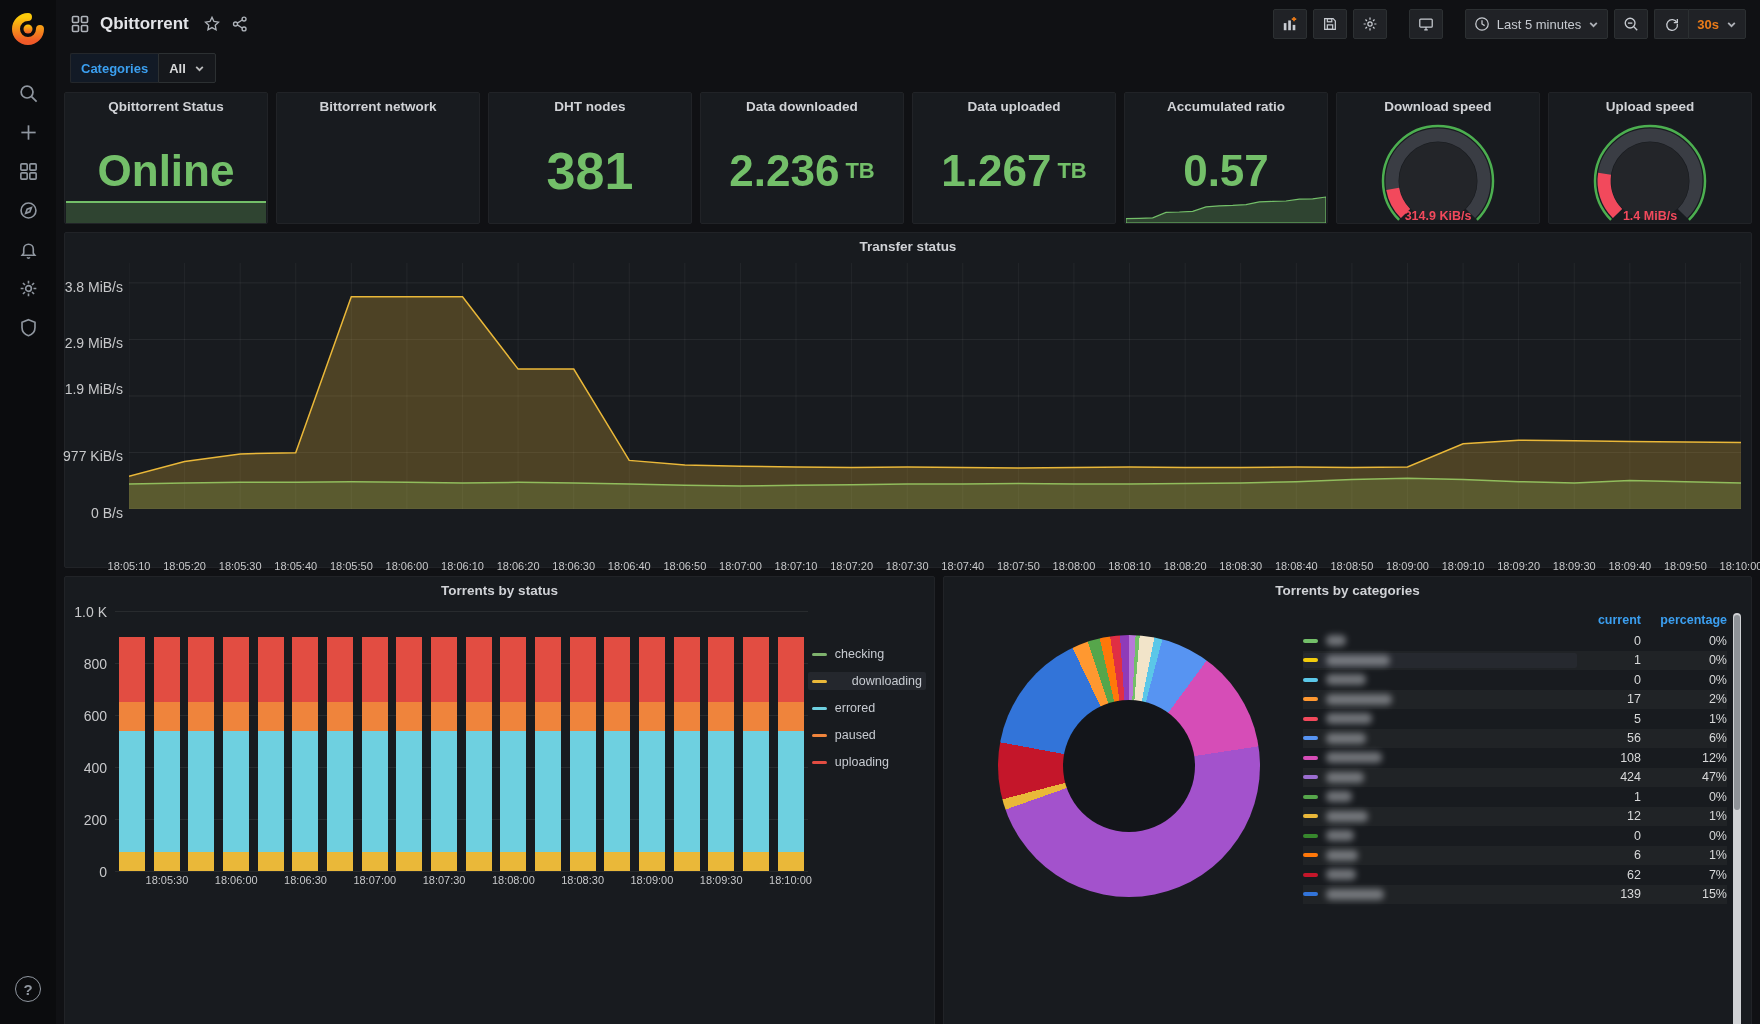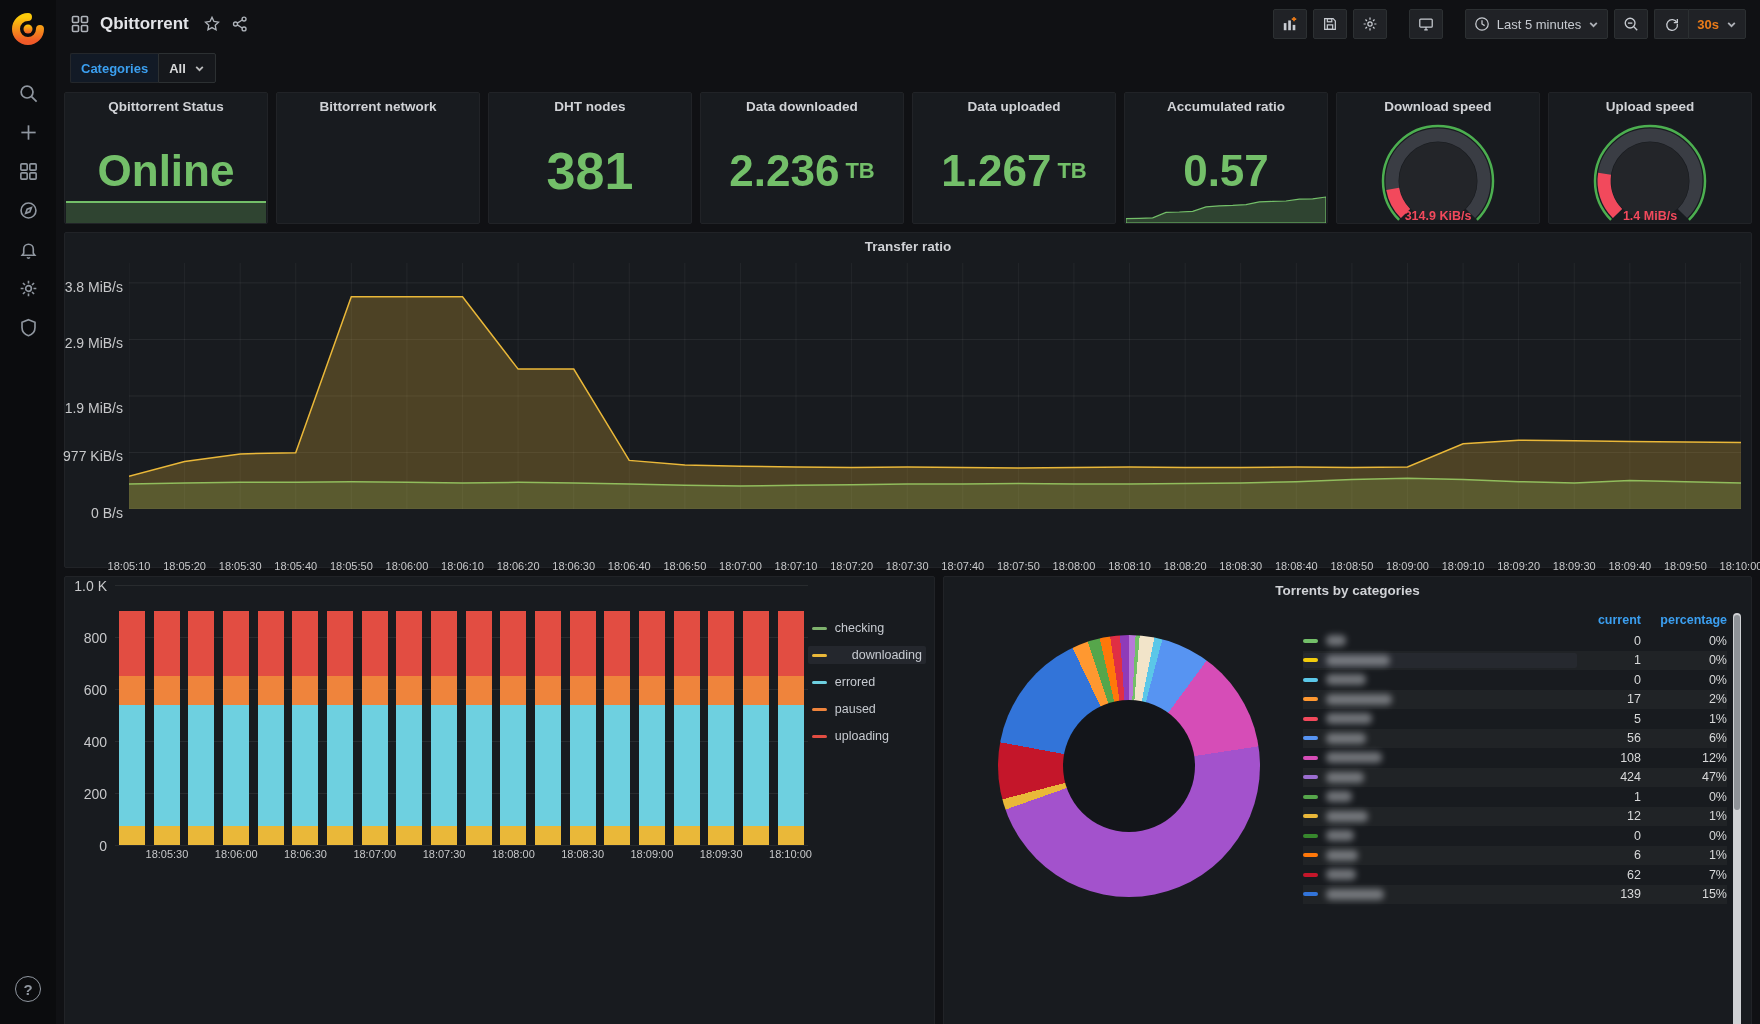--- a/index.html
+++ b/index.html
@@ -350,26 +350,26 @@
               <path d="M36.1 100.9 A55 55 0 1 1 113.9 100.9" stroke="#4CAF50" stroke-width="2.5" fill="none"></path>
               <path d="M42.5 94.5 A46 46 0 1 1 107.5 94.5" stroke="#3a3d44" stroke-width="13" fill="none"></path>
               <path d="M42.5 94.5 A46 46 0 0 1 29.6 54.8" stroke="#F2495C" stroke-width="13" fill="none"></path>
               <text x="75" y="101" text-anchor="middle" class="gauge-value">1.4 MiB/s</text>
             </svg>
           </div>
       </div>
     </div>
 
     <div class="panel transfer">
-      <div class="p-title">Transfer ratio</div>
+      <div class="p-title">Transfer status</div>
       <div class="t-chart">
         <div class="t-ylabels">
             <div class="ylab" style="top: 23.8578px;">3.8 MiB/s</div>
             <div class="ylab" style="top: 80.4082px;">2.9 MiB/s</div>
-            <div class="ylab" style="top: 145px; text-align: center;">1.9 MiB/s</div>
+            <div class="ylab" style="top: 126px; text-align: center;">1.9 MiB/s</div>
             <div class="ylab" style="top: 193.45px;">977 KiB/s</div>
             <div class="ylab" style="top: 250px;">0 B/s</div>
           </div>
         <div class="t-plotcol">
           <div class="t-plot">
               <svg viewBox="0 0 1000 246" preserveAspectRatio="none">
                 <line x1="0" y1="19.857831325301216" x2="1000" y2="19.857831325301216" stroke="rgba(255,255,255,0.07)" stroke-width="1" vector-effect="non-scaling-stroke"></line>
                 <line x1="0" y1="76.40819277108434" x2="1000" y2="76.40819277108434" stroke="rgba(255,255,255,0.07)" stroke-width="1" vector-effect="non-scaling-stroke"></line>
                 <line x1="0" y1="132.9585542168675" x2="1000" y2="132.9585542168675" stroke="rgba(255,255,255,0.07)" stroke-width="1" vector-effect="non-scaling-stroke"></line>
                 <line x1="0" y1="189.44963855421688" x2="1000" y2="189.44963855421688" stroke="rgba(255,255,255,0.07)" stroke-width="1" vector-effect="non-scaling-stroke"></line>
@@ -451,20 +451,21 @@
           </div>
           <div class="leg-item">
             <span class="leg-dash" style="background: rgb(234, 184, 57);"></span>
             <span>Upload</span>
           </div>
         </div>
     </div>
 
     <div class="bottom-row">
       <div class="panel status-panel">
+        <div class="p-title">Torrents by status</div>
         <div class="s-body">
           <div class="s-chartcol">
             <div class="s-chart">
               <div class="s-ylabels">
                   <div class="ylab" style="top: 1px; right: 8px;">1.0 K</div>
                   <div class="ylab" style="top: 53px; right: 8px;">800</div>
                   <div class="ylab" style="top: 105px; right: 8px;">600</div>
                   <div class="ylab" style="top: 157px; right: 8px;">400</div>
                   <div class="ylab" style="top: 209px; right: 8px;">200</div>
                   <div class="ylab" style="top: 261px; right: 8px;">0</div>

